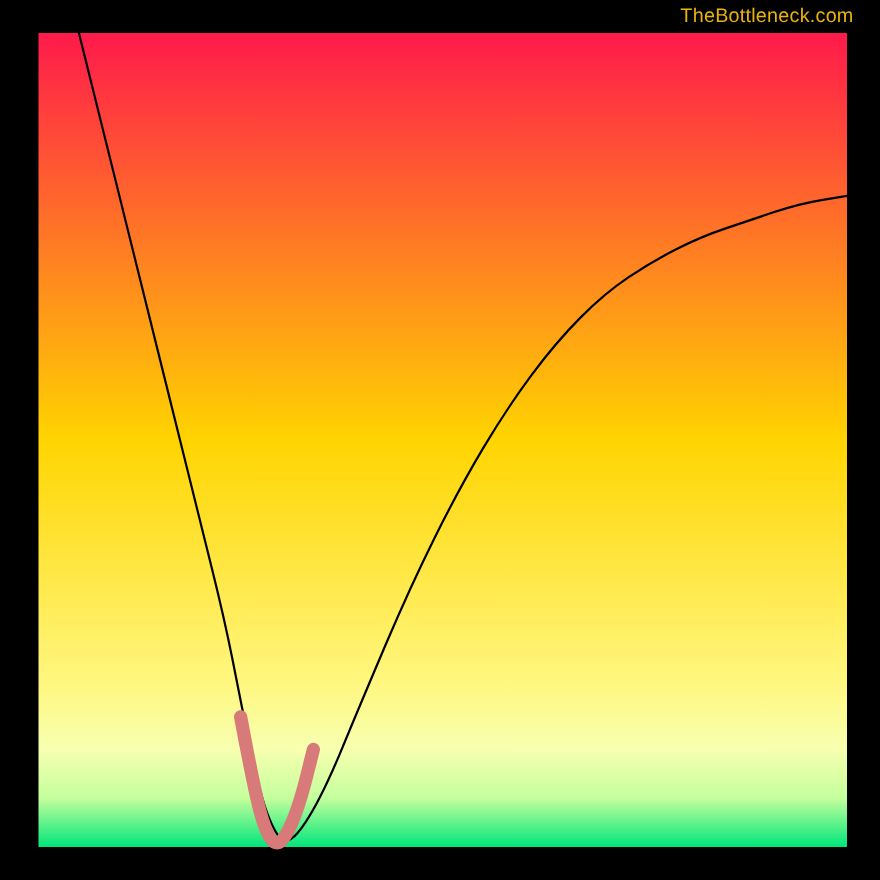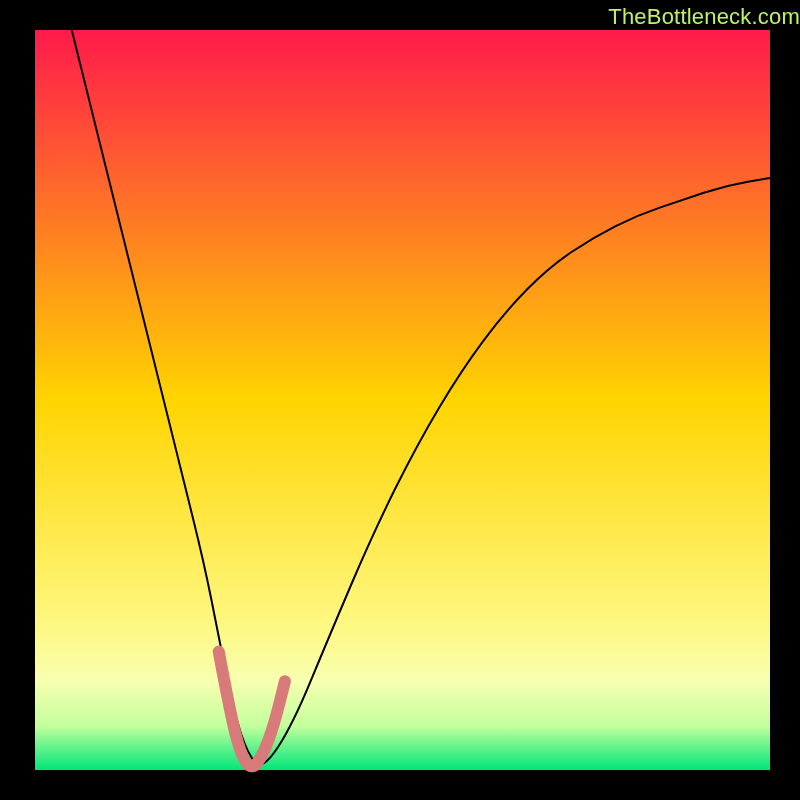--- a/index.html
+++ b/index.html
@@ -7,25 +7,25 @@
   .canvas-wrap {
     position: relative;
     width: 800px;
     height: 800px;
     background: #000;
   }
   svg { display: block; }
   .watermark {
     position: absolute;
     top: 4px;
-    right: 0;
+    right: 24px;
     font-family: Arial, Helvetica, sans-serif;
-    font-size: 22px;
+    font-size: 18px;
     font-weight: 500;
-    color: #bef264;
+    color: #eab308;
     letter-spacing: 0.2px;
   }
 </style>
 </head>
 <body>
 
 <div class="canvas-wrap">
   <svg id="chart-svg" width="800" height="800" viewBox="0 0 800 800">
     <defs>
       <linearGradient id="bg-grad" x1="0" y1="0" x2="0" y2="1">

